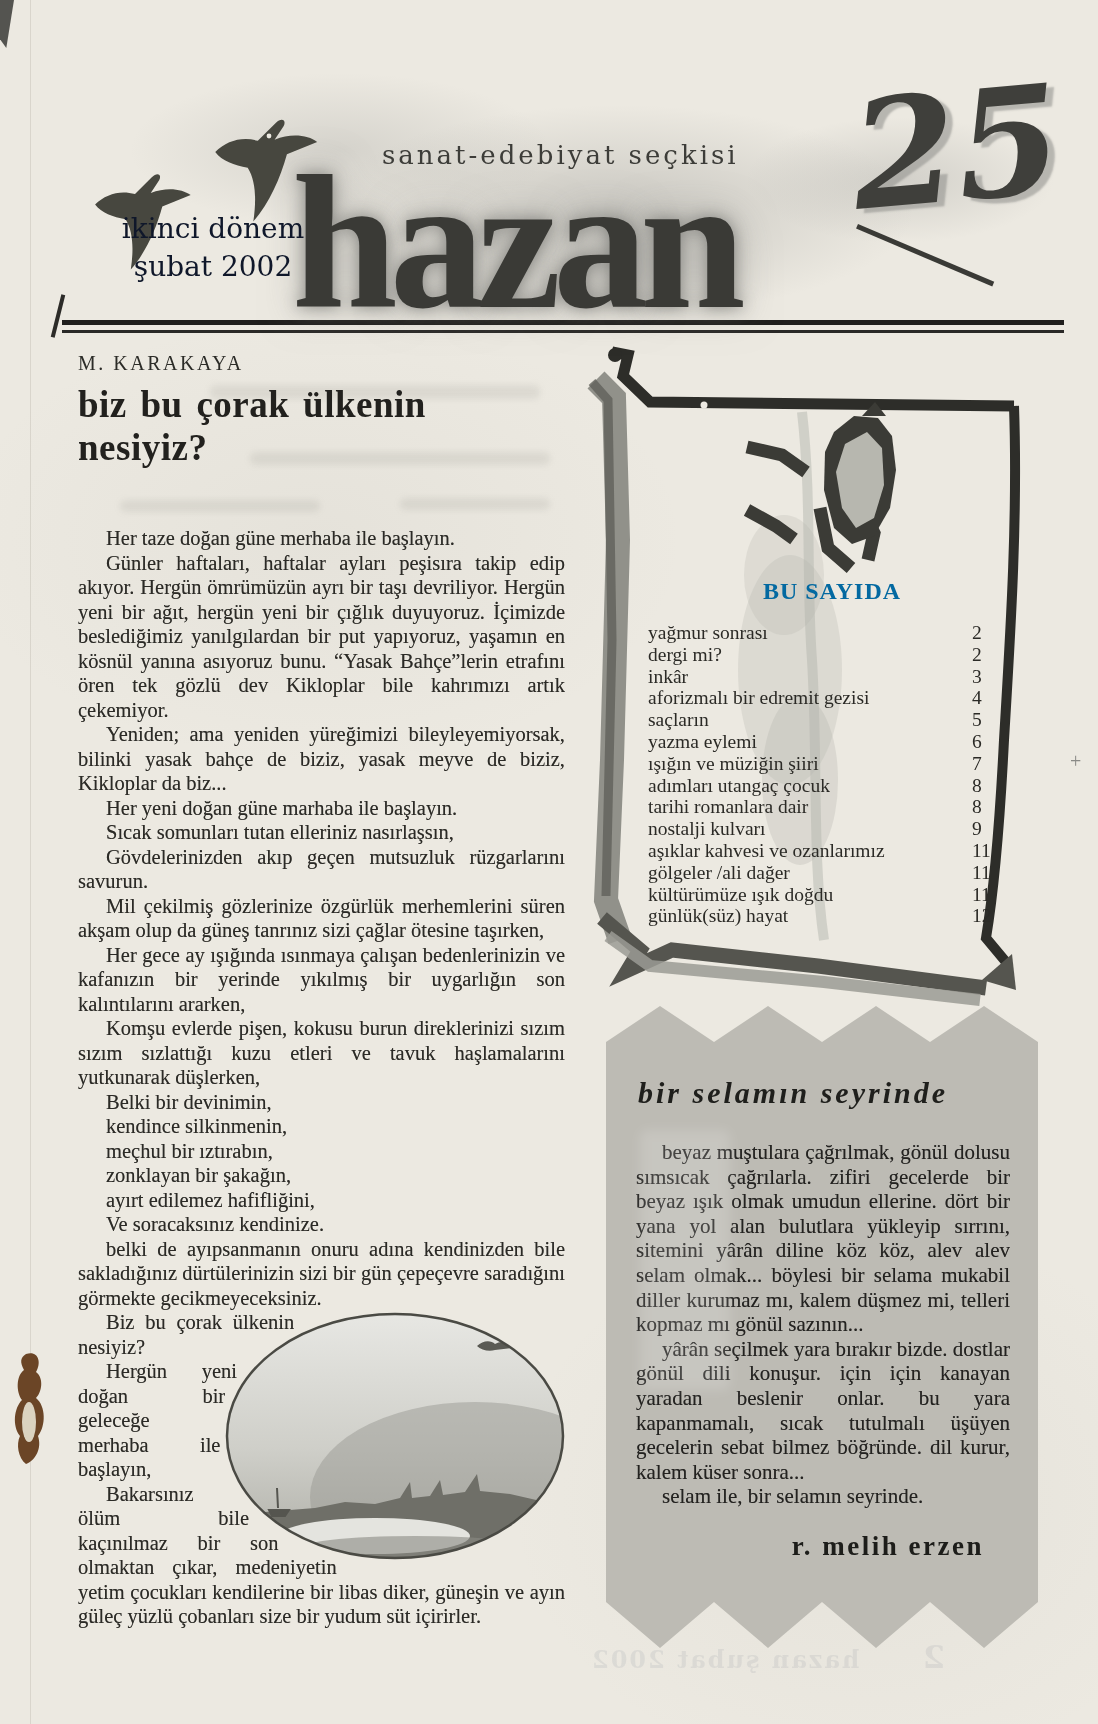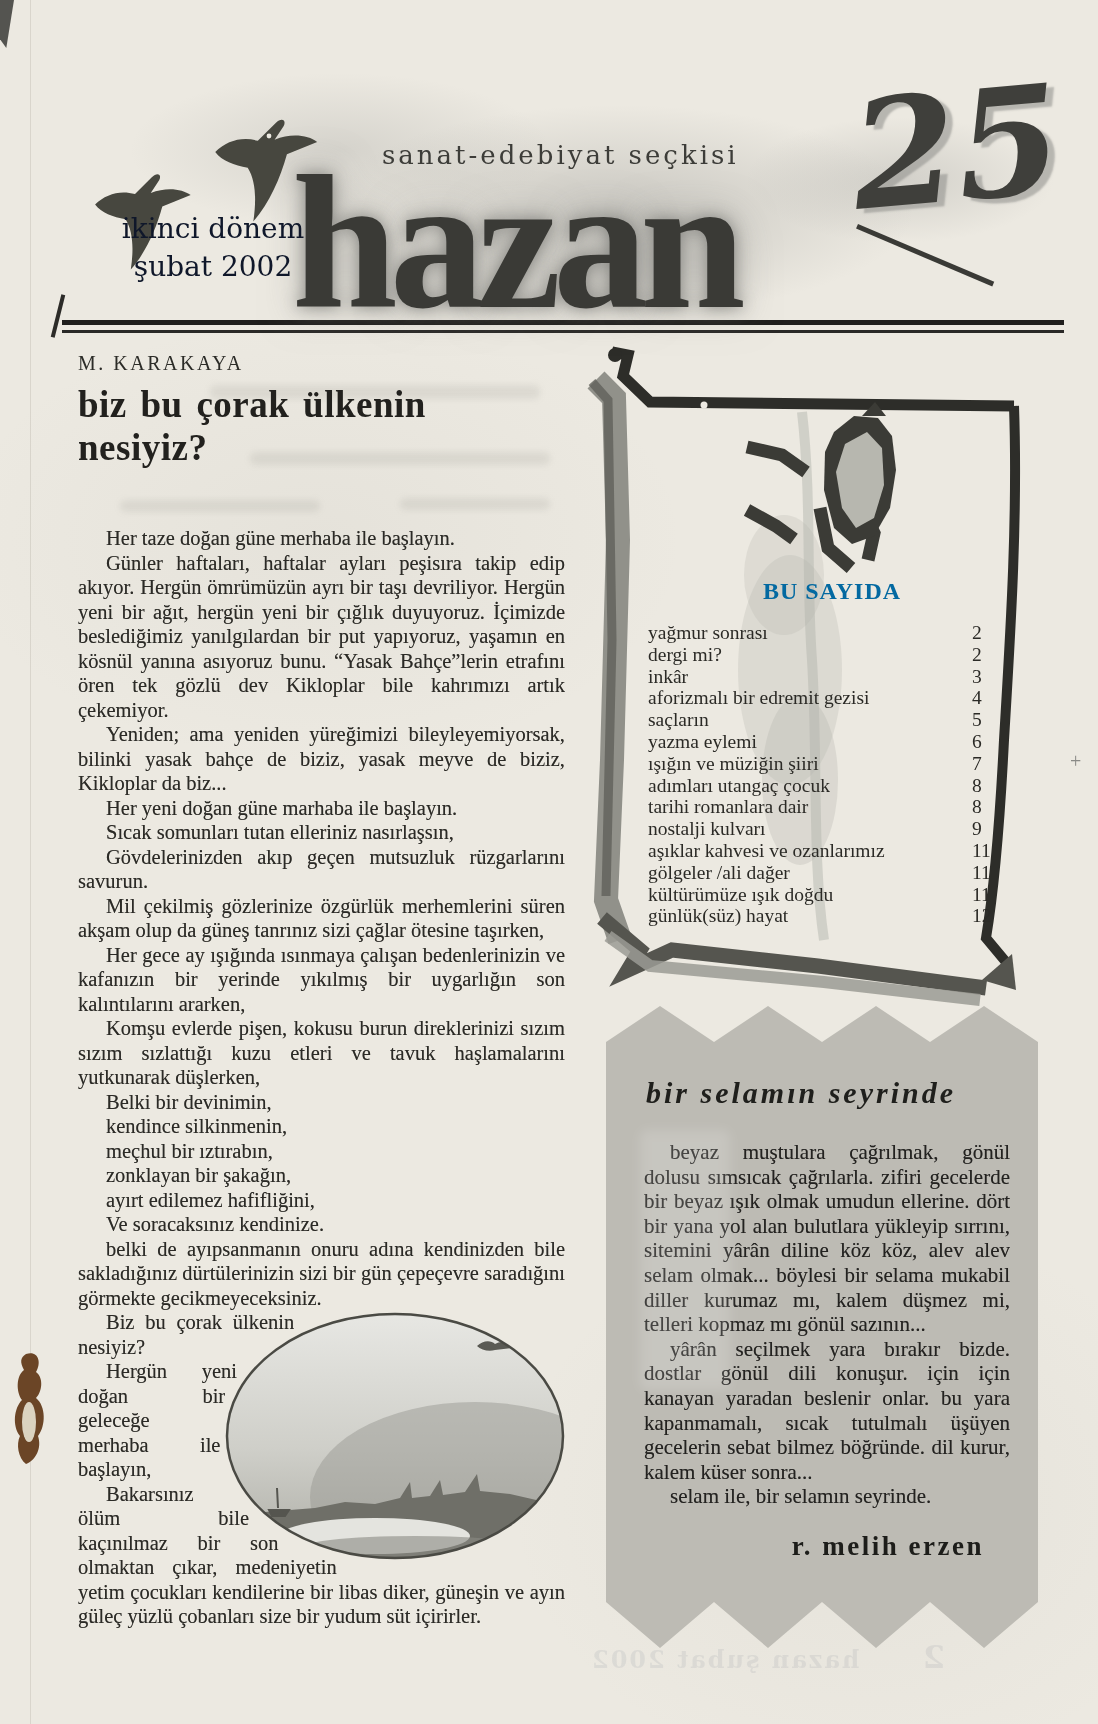--- a/index.html
+++ b/index.html
@@ -44,21 +44,21 @@
   .toc-art{left:0;top:0;width:488px;height:705px;}
   .toc-head{left:0;top:238px;width:100%;padding-left:52px;box-sizing:border-box;text-align:center;
     font-weight:bold;font-size:24px;letter-spacing:1px;color:#0369a1;}
   .toc-list{left:86px;top:282px;right:40px;}
   .toc-row{display:flex;align-items:baseline;height:21.8px;font-size:19.5px;color:#2b2a26;}
   .toc-title{flex:1;}
   .toc-page{width:38px;text-align:left;padding-left:8px;}
   
   .graybox{left:606px;top:1000px;width:432px;height:648px;background:#bdbbb4;z-index:2;
     clip-path:polygon(0px 42px,54px 6px,108px 42px,162px 6px,216px 42px,270px 6px,324px 42px,378px 6px,432px 42px,432px 602px,378px 648px,324px 602px,270px 648px,216px 602px,162px 648px,108px 602px,54px 648px,0px 602px);}
-  .graybox-inner{padding:76px 28px 0 38px;}
+  .graybox-inner{padding:76px 28px 0 30px;}
   .selam-title{font-weight:bold;font-style:italic;font-size:30px;letter-spacing:3px;color:#1f1f1c;
     margin:0 0 30px 2px;}
   .graybox-inner p{margin:0;text-indent:26px;text-align:justify;font-size:21px;line-height:24.6px;
     color:#232220;text-shadow:0 0 .5px rgba(35,34,32,.4);}
   .signature{margin-top:22px;text-align:right;padding-right:26px;font-weight:bold;font-size:27px;
     letter-spacing:2.5px;color:#1d1d1a;font-style:normal;}
   
   .ghost-footer{left:590px;top:1638px;width:355px;display:flex;justify-content:space-between;
     align-items:baseline;transform:scaleX(-1);opacity:.16;color:#8f96a0;
     font-family:"DejaVu Serif",serif;font-weight:bold;z-index:1;}

